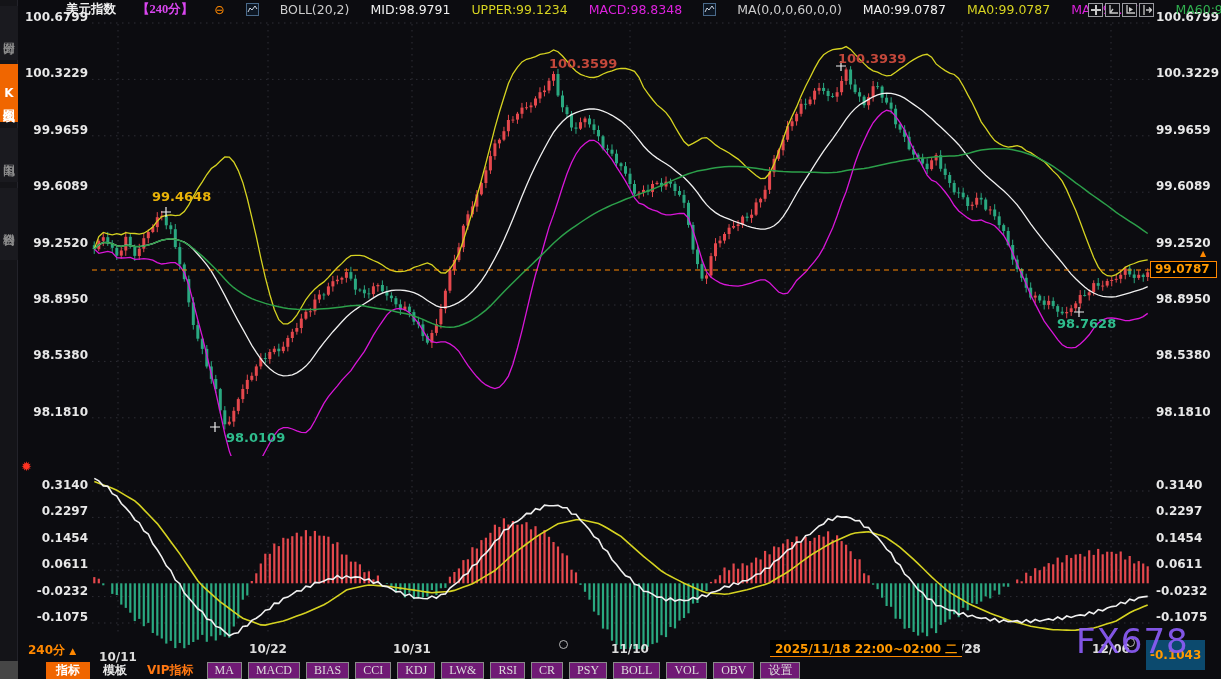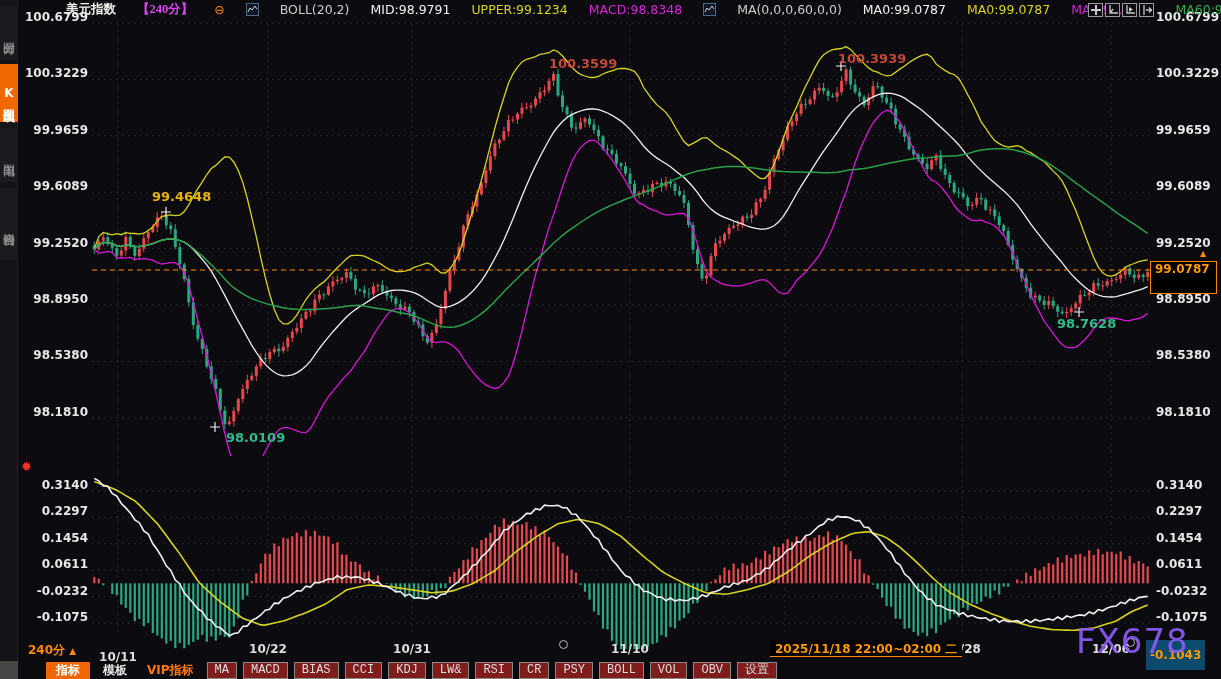--- a/index.html
+++ b/index.html
@@ -12,35 +12,35 @@
              font-size:12px;line-height:18px;text-align:center;color:#8f8f8f;background:#1a1a1f;z-index:5;cursor:pointer}
   .side-item.active{color:#fff;font-weight:700}
   .hdr{position:absolute;left:66px;top:1px;height:16px;display:flex;align-items:center;gap:21px;
        font-size:12.5px;white-space:nowrap;z-index:4}
   .hdr b{font-weight:700}
   .axis-label{position:absolute;font-size:12px;font-weight:700;color:#e8e8e8;line-height:13px;z-index:3}
   .axis-left{width:70px;text-align:right}
   .tick-label{position:absolute;font-size:12px;font-weight:700;color:#dedede;transform:translateX(-50%);z-index:3}
   .ann{position:absolute;font-size:13px;font-weight:700;z-index:3}
   .macd-hdr{position:absolute;left:88px;top:460px;display:flex;gap:12px;font-size:12.5px;z-index:3;white-space:nowrap}
-  .pricebox{position:absolute;left:1150px;top:261px;width:67px;height:33px;background:#000;border:1px solid #ff8800;
+  .pricebox{position:absolute;left:1150px;top:261px;width:67px;height:17px;background:#000;border:1px solid #ff8800;
             font-size:12px;font-weight:700;line-height:15px;padding-left:4px;z-index:4}
   .macdbox{position:absolute;left:1146px;top:640px;background:#0c4a6e;font-size:12px;font-weight:700;
            padding:8px 4px;z-index:4}
   .hl-date{position:absolute;left:770px;top:640px;height:17px;background:#000;border-bottom:1px solid #ff8800;
            font-size:12px;font-weight:700;padding:1px 5px;z-index:3;white-space:nowrap}
   .watermark{position:absolute;left:1076px;top:621px;font-size:34px;font-weight:400;letter-spacing:1px;
              color:#8b5cf6;opacity:.92;z-index:6;pointer-events:none}
   .toolbar{position:absolute;left:46px;top:661px;height:18px;display:flex;align-items:center;gap:6px;z-index:4;white-space:nowrap}
   .tb{font-size:12px;line-height:15px;cursor:pointer}
   .tb-active{padding:1px 10px;font-weight:700}
   .tb-plain{padding:1px 7px;font-weight:700}
   .tb-vip{padding:1px 7px;font-weight:700}
-  .tb-box{border:1px solid #8a8a8a;padding:0 7px;background:#7f1d1d;color:#dcdcdc;
-          font-family:Liberation Mono, monospace}
+  .tb-box{border:1px solid #8a8a8a;padding:0 7px;background:#701a75;color:#dcdcdc;
+          font-family:Liberation Serif, serif}
   .corner-box{position:absolute;left:0;top:661px;width:18px;height:18px;background:#464646;z-index:6}
   .icon-btns{position:absolute;left:1088px;top:3px;display:flex;gap:2px;z-index:4}
   .icon-btn{width:15px;height:14px;border:1px solid #9a9aa0;background:#0d0d11;display:flex;
             align-items:center;justify-content:center;cursor:pointer}
   .mini-chart-icon{width:13px;height:13px;display:inline-block}
   .ring{position:absolute;width:9px;height:9px;border:1.5px solid #d0d0d0;border-radius:50%;z-index:3;opacity:.85}
   .sun-icon{position:absolute;left:21px;top:459px;font-size:13px;z-index:3}
   .period-lbl{position:absolute;left:28px;top:642px;font-size:12px;font-weight:700;z-index:3;cursor:pointer}
   .arrow-above{position:absolute;left:1200px;top:249px;font-size:8px;z-index:4}
 </style>

